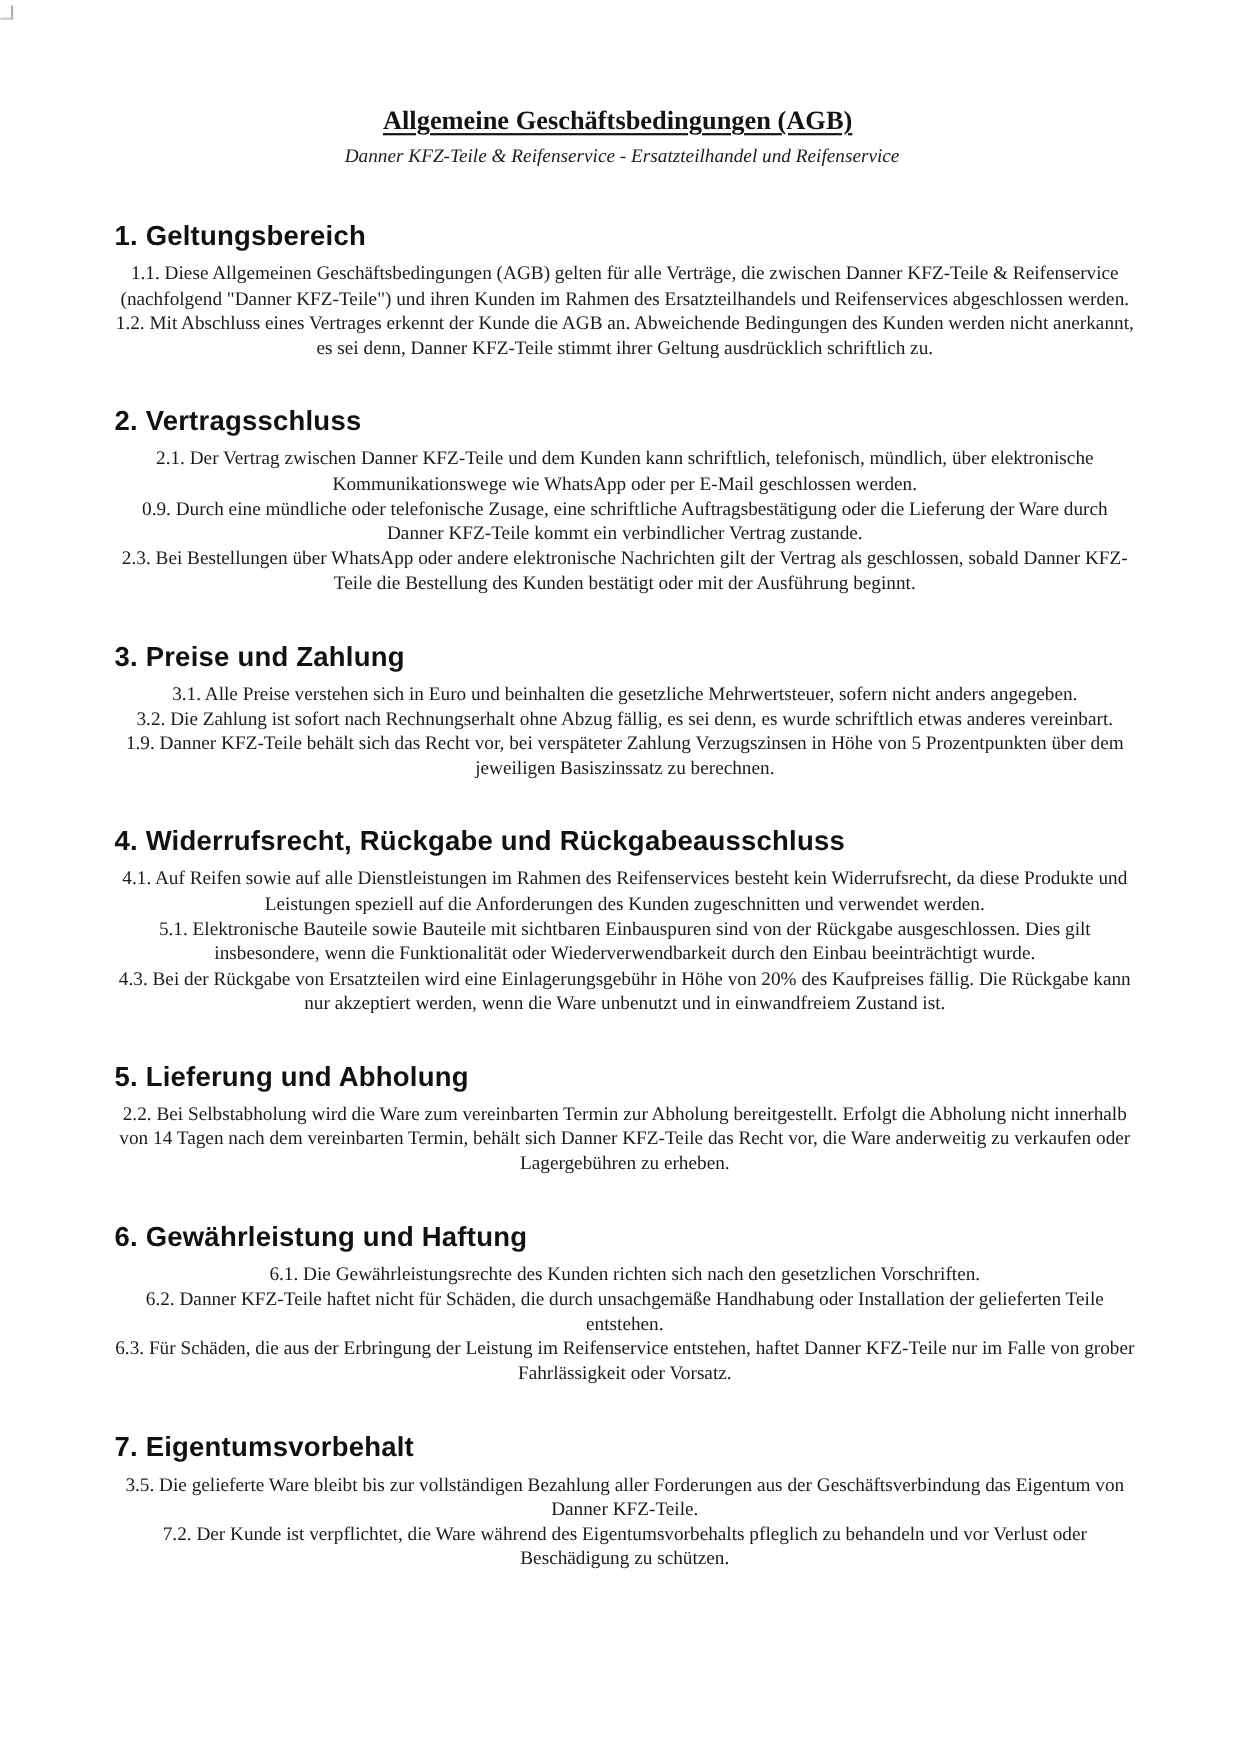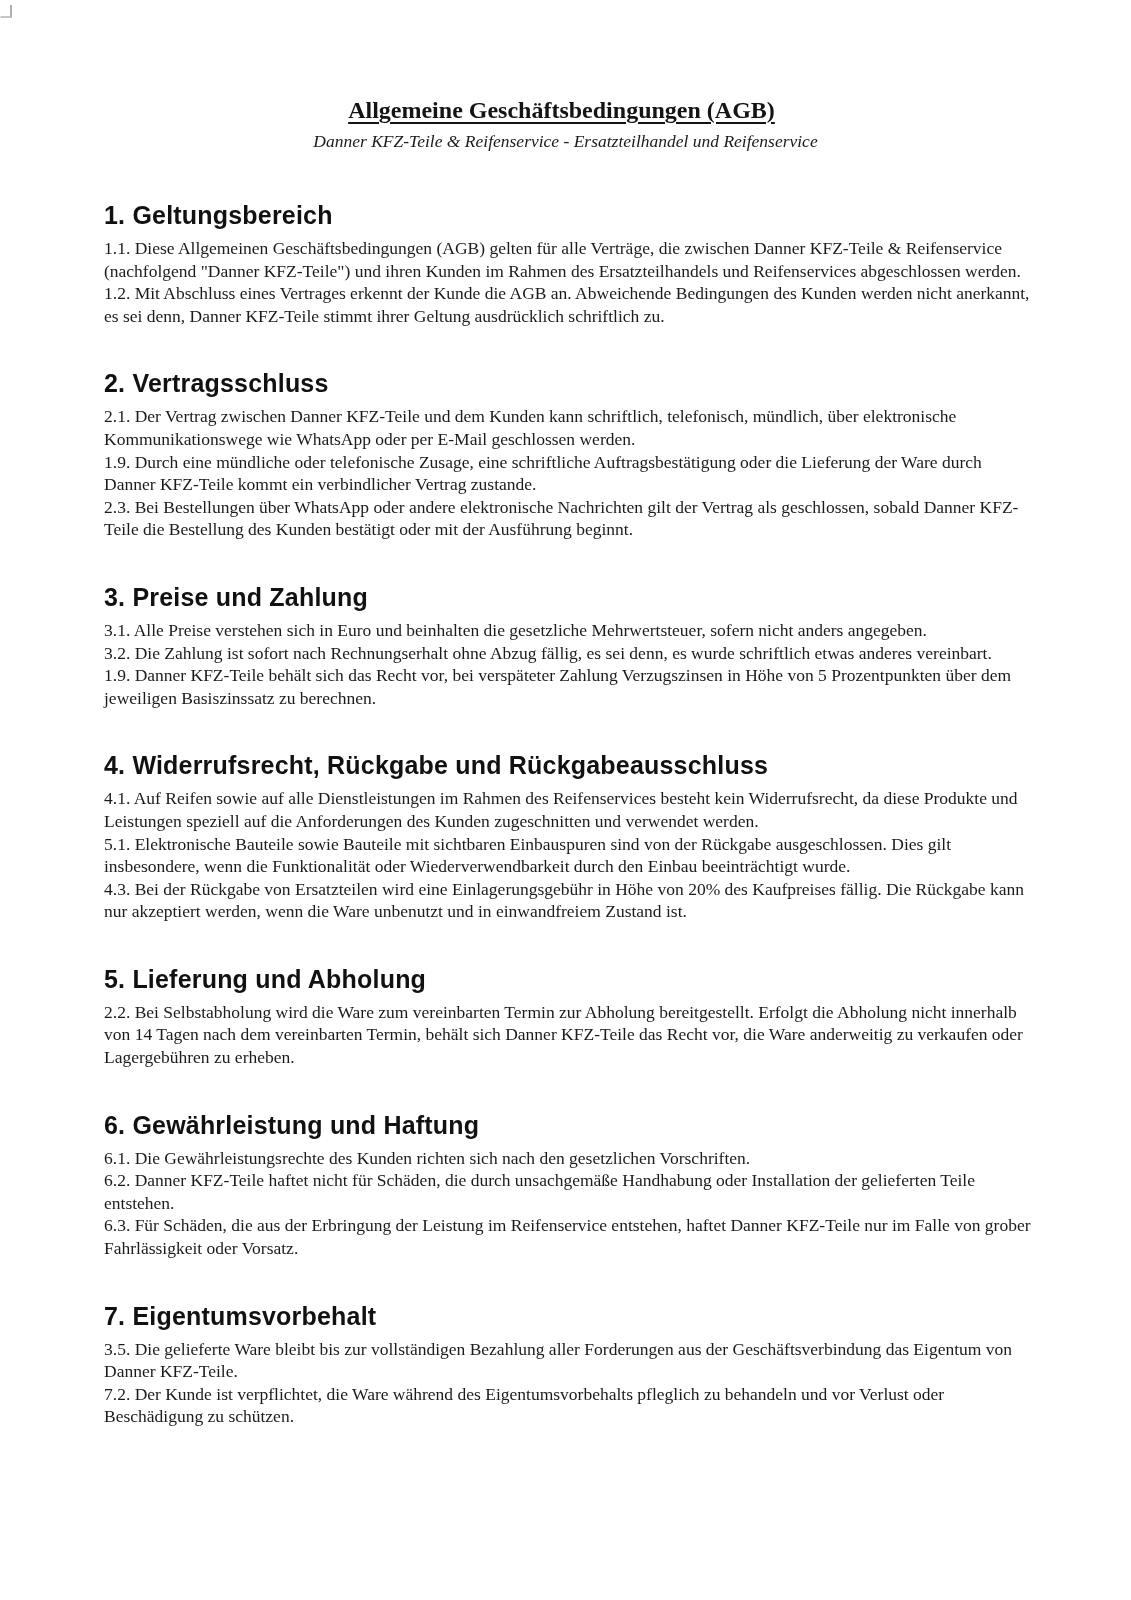--- a/index.html
+++ b/index.html
@@ -63,21 +63,21 @@
   }
   .section-heading.first {
     margin-top: 49px;
   }
   .clause {
     margin: 0;
     font-family: "Liberation Serif", "DejaVu Serif", serif;
     font-size: 17.5px;
     line-height: 22.6px;
     color: #1b1b1b;
-    text-align: left;
+    text-align: center;
     hyphens: auto;
     -webkit-hyphens: auto;
   }
 </style>
 </head>
 <body>
 
 <div class="page">
 
   <div class="scan-artifact"></div>
@@ -91,21 +91,21 @@
 
     <section>
       <h2 class="section-heading first">1. Geltungsbereich</h2>
       <p class="clause">1.1. Diese Allgemeinen Geschäftsbedingungen (AGB) gelten für alle Verträge, die zwischen Danner KFZ-Teile &amp; Reifenservice (nachfolgend "Danner KFZ-Teile") und ihren Kunden im Rahmen des Ersatzteilhandels und Reifenservices abgeschlossen werden.</p>
       <p class="clause">1.2. Mit Abschluss eines Vertrages erkennt der Kunde die AGB an. Abweichende Bedingungen des Kunden werden nicht anerkannt, es sei denn, Danner KFZ-Teile stimmt ihrer Geltung ausdrücklich schriftlich zu.</p>
     </section>
 
     <section>
       <h2 class="section-heading">2. Vertragsschluss</h2>
       <p class="clause">2.1. Der Vertrag zwischen Danner KFZ-Teile und dem Kunden kann schriftlich, telefonisch, mündlich, über elektronische Kommunikationswege wie WhatsApp oder per E-Mail geschlossen werden.</p>
-      <p class="clause">1.9. Durch eine mündliche oder telefonische Zusage, eine schriftliche Auftragsbestätigung oder die Lieferung der Ware durch Danner KFZ-Teile kommt ein verbindlicher Vertrag zustande.</p>
+      <p class="clause">0.9. Durch eine mündliche oder telefonische Zusage, eine schriftliche Auftragsbestätigung oder die Lieferung der Ware durch Danner KFZ-Teile kommt ein verbindlicher Vertrag zustande.</p>
       <p class="clause">2.3. Bei Bestellungen über WhatsApp oder andere elektronische Nachrichten gilt der Vertrag als geschlossen, sobald Danner KFZ-Teile die Bestellung des Kunden bestätigt oder mit der Ausführung beginnt.</p>
     </section>
 
     <section>
       <h2 class="section-heading">3. Preise und Zahlung</h2>
       <p class="clause">3.1. Alle Preise verstehen sich in Euro und beinhalten die gesetzliche Mehrwertsteuer, sofern nicht anders angegeben.</p>
       <p class="clause">3.2. Die Zahlung ist sofort nach Rechnungserhalt ohne Abzug fällig, es sei denn, es wurde schriftlich etwas anderes vereinbart.</p>
       <p class="clause">1.9. Danner KFZ-Teile behält sich das Recht vor, bei verspäteter Zahlung Verzugszinsen in Höhe von 5 Prozentpunkten über dem jeweiligen Basiszinssatz zu berechnen.</p>
     </section>
 

